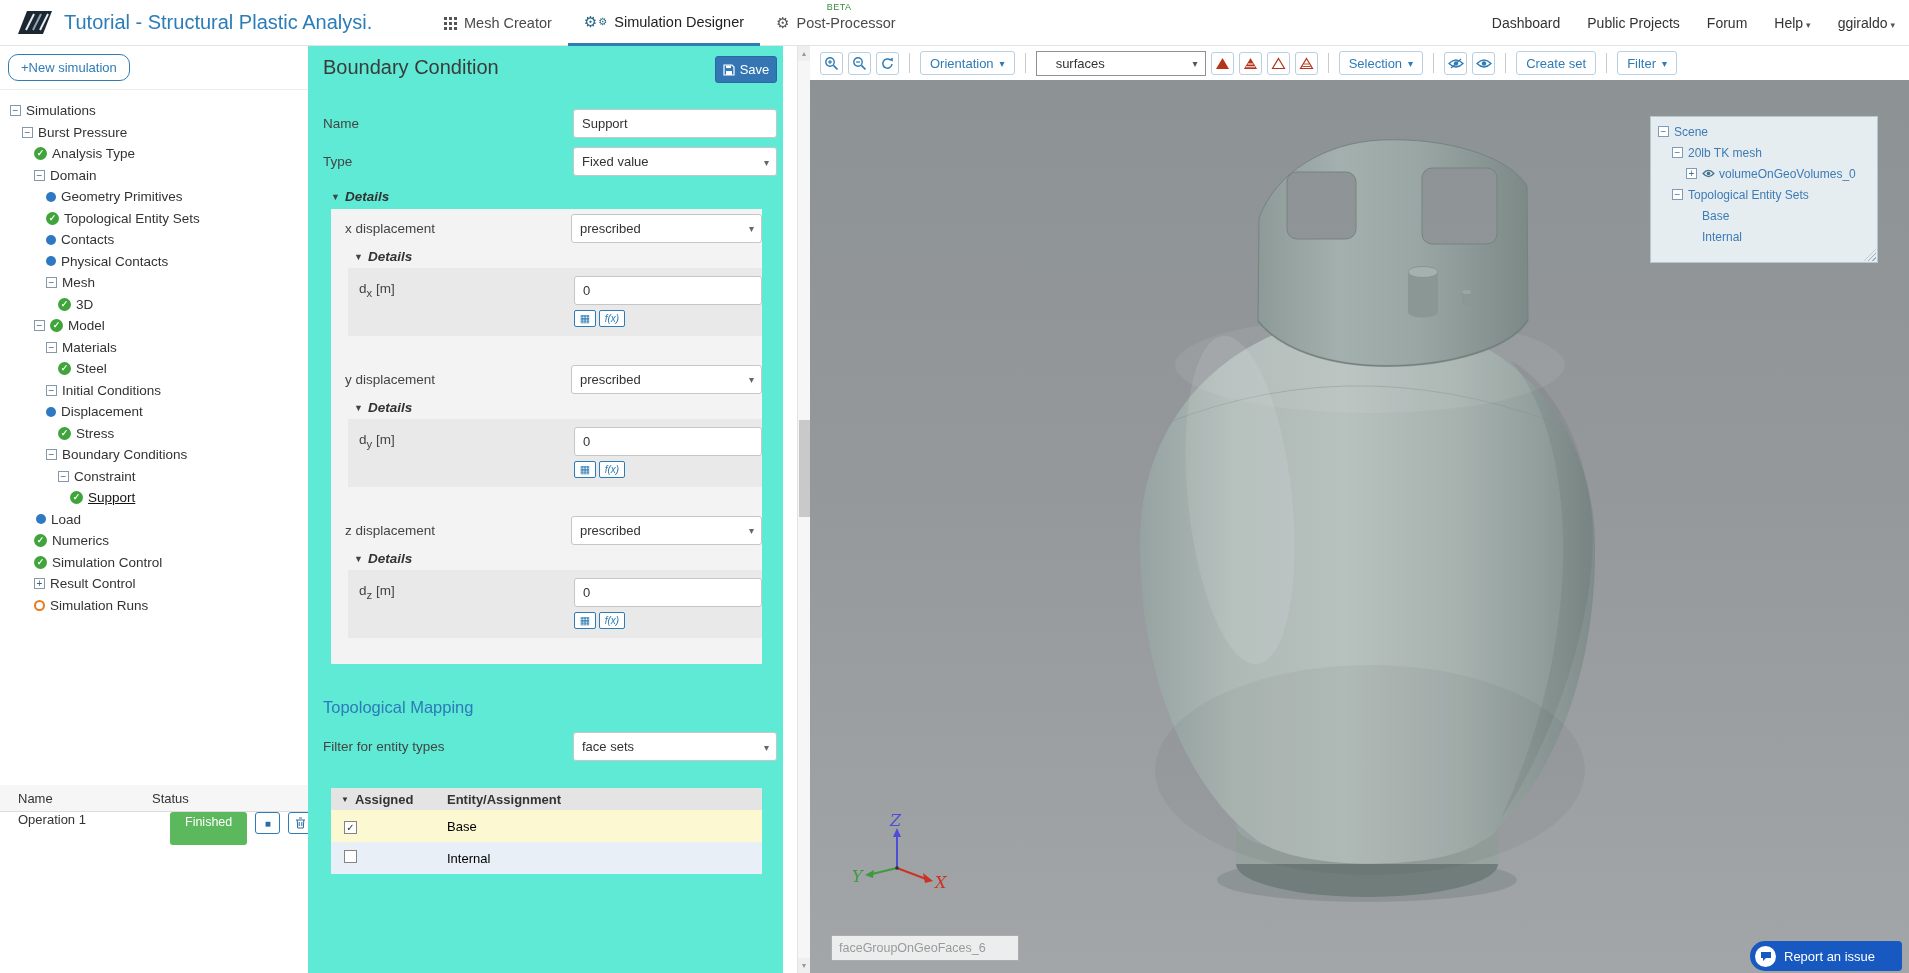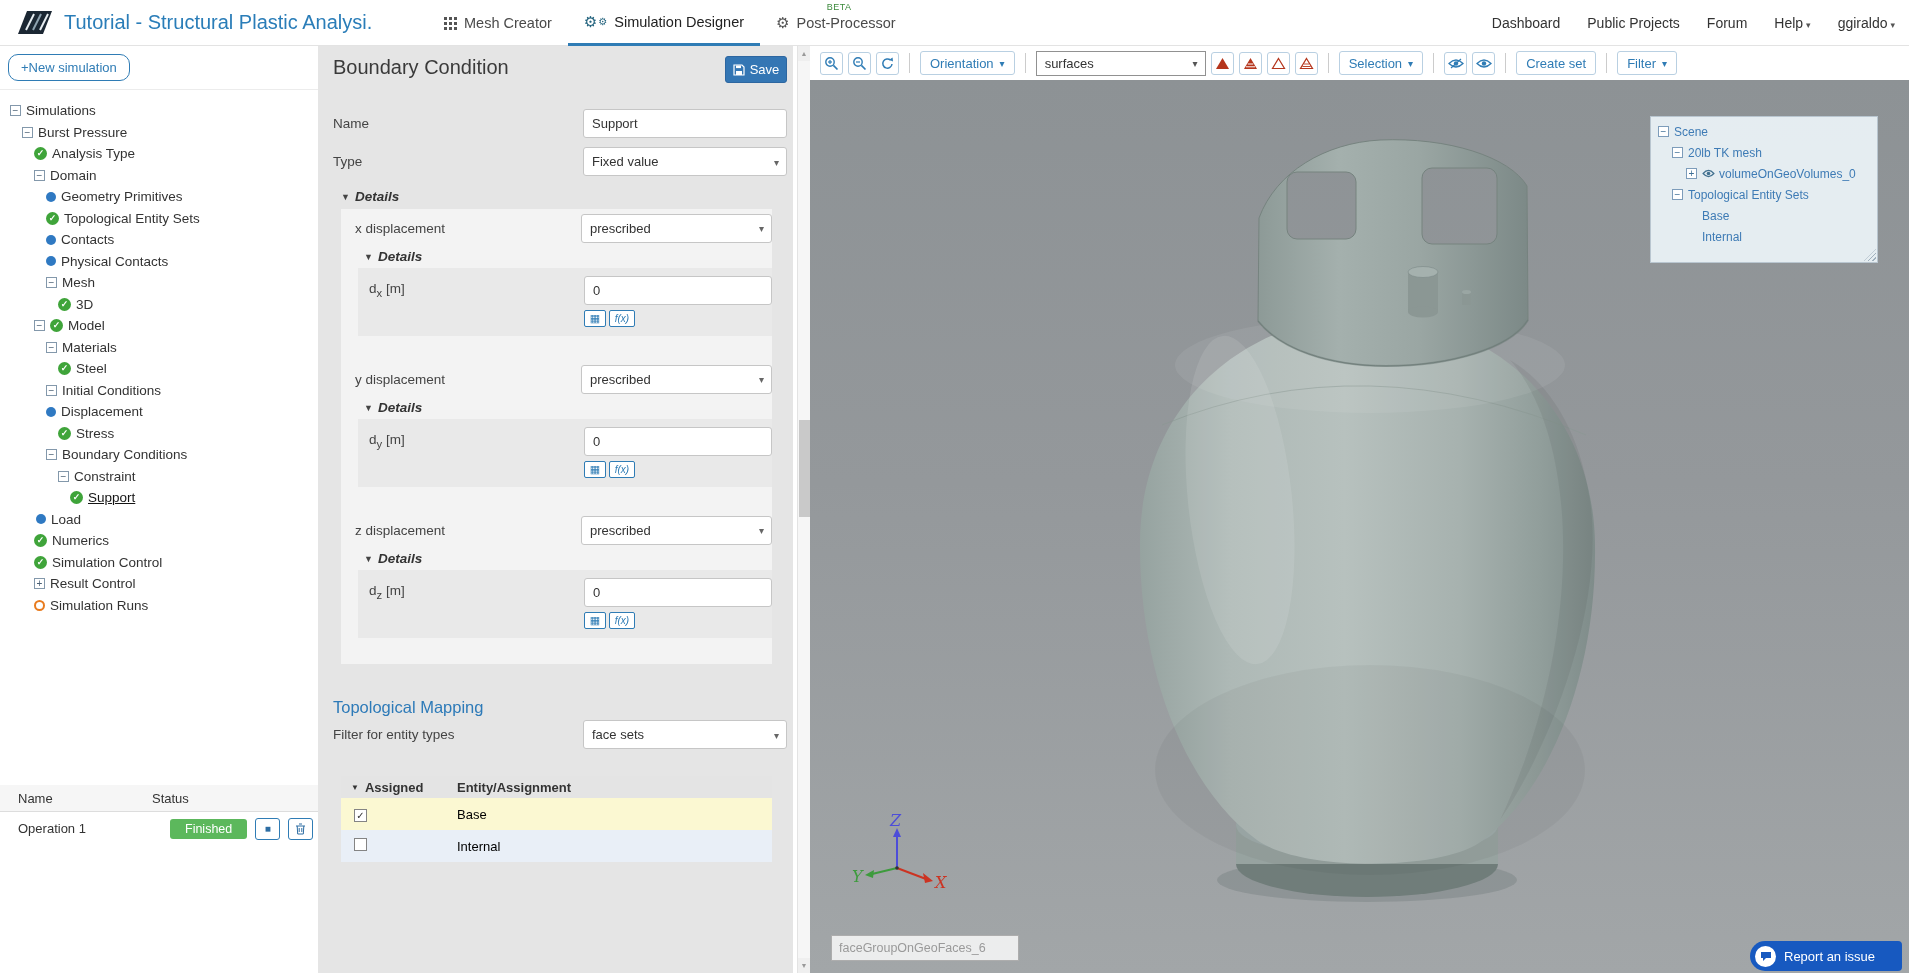--- a/index.html
+++ b/index.html
@@ -43,30 +43,30 @@
   .tdot{width:10px;height:10px;border-radius:50%;background:#2f79c2;}
   .tcirc{width:11px;height:11px;border-radius:50%;border:2px solid #e87b1e;background:#fff;}
   .steye{margin:0 4px 0 0;}
 
   .job-status{position:absolute;left:0;top:739px;width:321px;font-size:13px;}
   .job-header{height:27px;background:#ededed;border-top:1px solid #d8d8d8;color:#4a7296;
     font-size:13.5px;line-height:26px;padding-left:14px;}
   .job-cols{display:flex;height:27px;background:#f6f6f6;border-bottom:1px solid #ddd;
     color:#333;align-items:center;}
   .job-cols .c1{flex:0 0 152px;padding-left:18px;}
-  .job-row{display:flex;align-items:center;height:33px;color:#333;}
+  .job-row{display:flex;height:33px;color:#333;}
   .job-row .c1{flex:0 0 152px;padding-left:18px;}
   .badge{background:#5cb85c;color:#fff;border-radius:3px;font-size:12.5px;padding:3px 15px;
     margin-left:18px;}
   .job-btn{width:25px;height:22px;border:1px solid #2f7cb5;border-radius:3px;background:#fff;
     color:#2d6da3;font-size:10px;display:inline-flex;align-items:center;justify-content:center;
     margin-left:8px;cursor:pointer;}
 
   
-  .panel{position:absolute;left:318px;top:46px;width:475px;height:927px;background:#e5e5e5;
+  .panel{position:absolute;left:308px;top:46px;width:475px;height:927px;background:#5eead4;
     padding:0 6px 0 15px;overflow:hidden;}
   .panel-head{margin-top:10px;display:flex;justify-content:space-between;align-items:flex-start;}
   .panel-title{font-size:20px;color:#3a3a3a;font-weight:400;}
   .save-btn{width:62px;height:27px;background:#3476b4;border:1px solid #2d66a0;border-radius:3px;
     color:#fff;font-size:13px;display:flex;align-items:center;justify-content:center;gap:5px;cursor:pointer;}
   .frow{display:flex;align-items:center;justify-content:space-between;}
   .flabel{font-size:13.5px;color:#444;}
   .fld{height:29px;border:1px solid #c6c6c6;border-radius:3px;font-size:13px;color:#333;
     background:#fff;display:flex;align-items:center;padding:0 8px;position:relative;}
   input.fld{font-family:"Liberation Sans",sans-serif;}
@@ -83,21 +83,21 @@
   .dblock .frow{height:28px;}
   .subhd{margin:7px 0 4px 9px;}
   .inner{margin-left:3px;background:#e9e9e9;padding:8px 0 9px 11px;width:414px;}
   .btnrow{display:flex;margin-top:6px;margin-left:215px;gap:3px;}
   .calcbtn{width:22px;height:17px;border:1px solid #2f7cb5;border-radius:2px;background:#fff;
     color:#2f7cb5;font-size:11px;display:flex;align-items:center;justify-content:center;cursor:pointer;}
   .fxbtn{min-width:26px;height:17px;border:1px solid #2f7cb5;border-radius:2px;background:#fff;
     color:#2f7cb5;font-size:10px;font-style:italic;display:flex;align-items:center;
     justify-content:center;padding:0 3px;cursor:pointer;}
   .topo-title{margin-top:34px;font-size:16.5px;color:#2d7ab8;font-weight:400;}
-  .row-filter{margin-top:3px;}
+  .row-filter{margin-top:15px;}
   .maptable{margin-top:27px;margin-left:8px;width:431px;font-size:13px;}
   .maphead{display:flex;height:22px;background:#e4e4e4;align-items:center;color:#333;font-weight:bold;}
   .maphead .c1{flex:0 0 116px;padding-left:10px;display:flex;gap:6px;align-items:center;}
   .maphead .tri{font-size:8px;font-weight:normal;}
   .maprow{display:flex;align-items:center;height:32px;cursor:pointer;}
   .maprow.checked{background:#fbf8d2;}
   .maprow.alt{background:#e9eff7;}
   .maprow .c1{flex:0 0 116px;padding-left:13px;}
   .cbox{width:13px;height:13px;border:1px solid #848484;background:#fff;font-size:10px;
     line-height:12px;text-align:center;color:#333;display:inline-block;}
@@ -114,21 +114,21 @@
   .viewport{position:absolute;left:810px;top:46px;width:1099px;height:927px;background:#fff;}
   .vtoolbar{height:34px;display:flex;align-items:center;padding-left:10px;font-size:13px;
     color:#2f7cb5;gap:5px;background:#fff;}
   .vsep{width:1px;height:20px;background:#ccc;margin:0 5px;flex:0 0 auto;}
   .tbtn{height:24px;border:1px solid #b9d0e2;border-radius:3px;background:#fff;color:#2f7cb5;
     display:flex;align-items:center;padding:0 9px;gap:6px;cursor:pointer;white-space:nowrap;}
   .tbtn .caret{position:static;transform:none;color:#2f7cb5;}
   .icon-btn{width:23px;height:23px;border:1px solid #b9d0e2;border-radius:3px;background:#fff;
     display:flex;align-items:center;justify-content:center;cursor:pointer;flex:0 0 auto;}
   .vselect{width:170px;height:25px;border:1px solid #919191;background:#fff;color:#333;
-    display:flex;align-items:center;padding-left:8px;position:relative;font-size:13px;cursor:pointer;}
+    display:flex;align-items:center;padding-left:19px;position:relative;font-size:13px;cursor:pointer;}
   .vselect .caret{color:#555;}
   .canvas{position:absolute;left:0;top:34px;width:1099px;height:893px;overflow:hidden;
     background:linear-gradient(180deg,#8d9295 0%,#94989b 45%,#a2a6a8 100%);}
   .tank-svg{position:absolute;left:0;top:0;}
 
   .scene-tree{position:absolute;left:840px;top:36px;width:228px;height:147px;
     background:rgba(237,244,249,0.92);border:1px solid #b9c6d0;font-size:12px;color:#3e7bb5;
     padding-top:4px;}
   .st-row{height:21px;display:flex;align-items:center;cursor:pointer;white-space:nowrap;}
   .st-row .tbox{border-color:#7d9cba;color:#3e6f96;}

